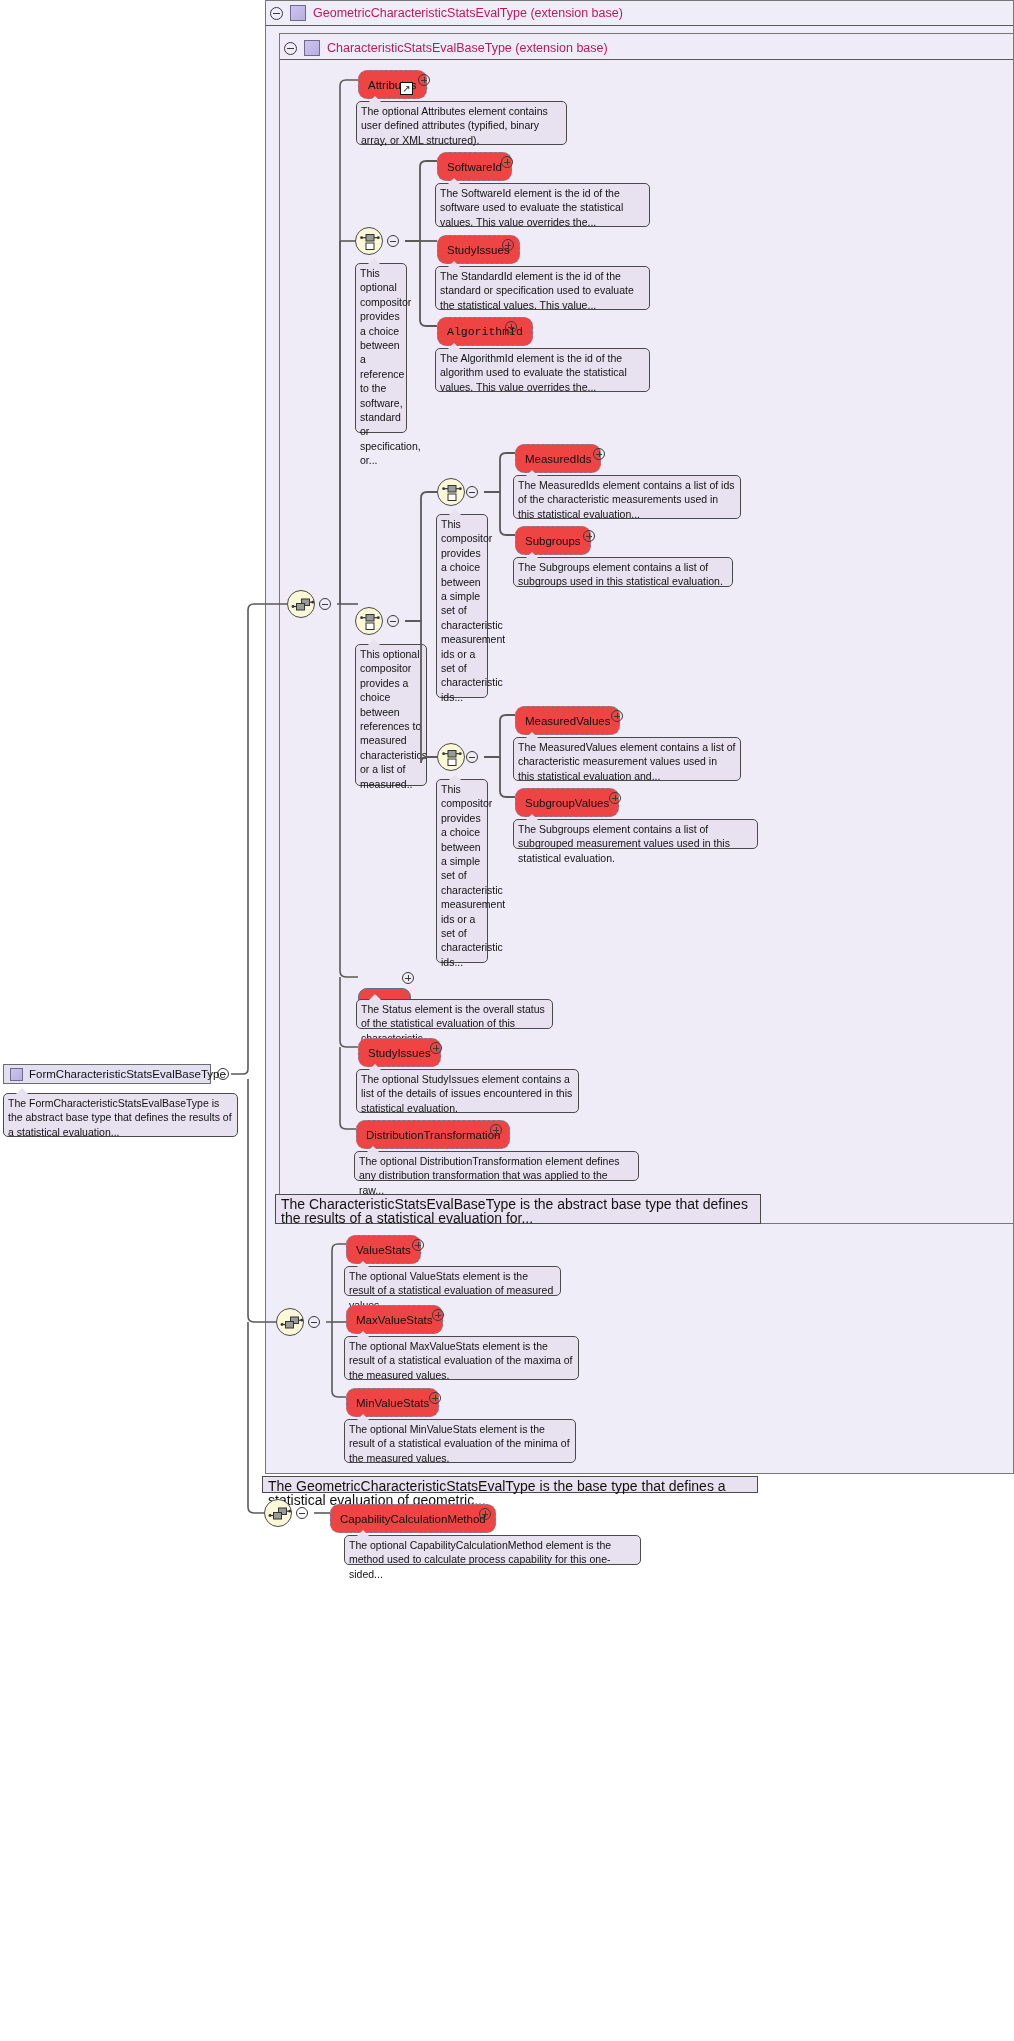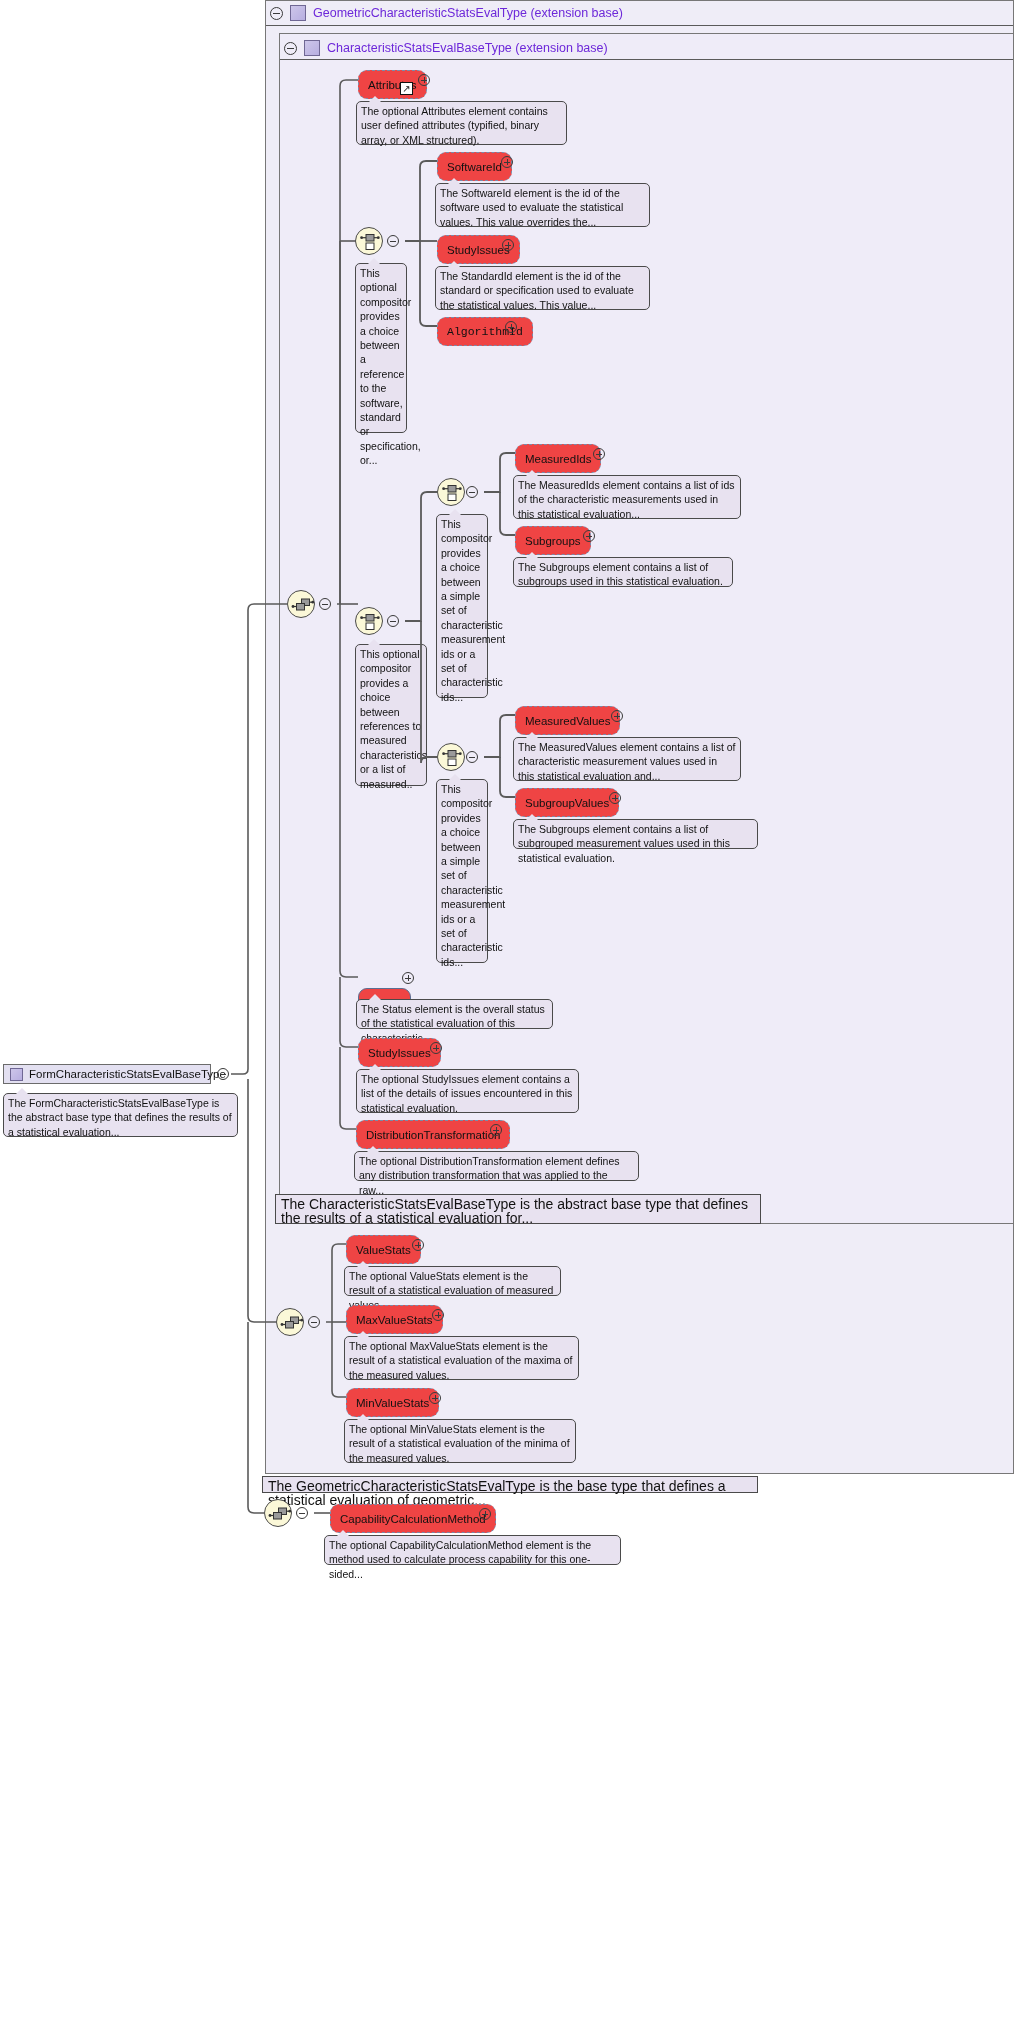--- a/index.html
+++ b/index.html
@@ -21,21 +21,21 @@
     border:1px solid #777;
     box-sizing:border-box;
   }
   .ext-box.lvl2{ background:#efecf8; }
   .ext-head{
     position:absolute;
     display:flex;
     align-items:center;
     gap:7px;
     font-size:12.5px;
-    color:#6d28d9;
+    color:#be185d;
     white-space:nowrap;
   }
   .ext-head .lbl{ letter-spacing:0px; }
   
   .toggle{
     width:13px;height:13px;border-radius:50%;
     border:1px solid #3a3a3a;background:transparent;
     position:relative;flex:0 0 auto;box-sizing:border-box;
   }
   .toggle::before{
@@ -269,20 +269,24 @@
   <div class="node-plus" style="left:502px;top:239px;"></div>
   <div class="anno" style="left:435px;top:266px;width:215px;height:44px;">
     <span class="tipb"></span><span class="tip"></span>
     <span>The StandardId element is the id of the standard or specification used to evaluate the statistical values. This value...</span>
   </div>
 
   <div class="node optional" style="left:437px;top:317px;font-family:Liberation Mono, monospace;">
     <span>AlgorithmId</span>
   </div>
   <div class="node-plus" style="left:505px;top:321px;"></div>
+  <div class="anno" style="left:435px;top:348px;width:215px;height:44px;">
+    <span class="tipb"></span><span class="tip"></span>
+    <span>The AlgorithmId element is the id of the algorithm used to evaluate the statistical values. This value overrides the...</span>
+  </div>
 
   <div class="comp" style="left:355px;top:607px;">
     <svg width="28" height="28" viewBox="0 0 28 28">
       <rect x="10" y="6.5" width="8" height="6.5" fill="#9a9a9a" stroke="#333" stroke-width="1"></rect>
       <rect x="10" y="15" width="8" height="6.5" fill="#fff" stroke="#333" stroke-width="1"></rect>
       <line x1="6.2" y1="9.7" x2="10" y2="9.7" stroke="#333" stroke-width="1.2"></line>
       <line x1="18" y1="9.7" x2="21.8" y2="9.7" stroke="#333" stroke-width="1.2"></line>
       <circle cx="5.6" cy="9.7" r="1.4" fill="#333"></circle>
       <circle cx="22.3" cy="9.7" r="1.4" fill="#333"></circle>
     </svg>
@@ -479,18 +483,18 @@
   <svg class="conn" style="left:0;top:0;width:1014px;height:2041px;">
     <g fill="none" stroke="#5a5a5a" stroke-width="1.6">
       <path d="M314,1513 H330"></path>
     </g>
   </svg>
 
   <div class="node optional" style="left:330px;top:1504px;">
     <span>CapabilityCalculationMethod</span>
   </div>
   <div class="node-plus" style="left:479px;top:1508px;"></div>
-  <div class="anno" style="left:324px;top:1535px;width:297px;height:30px;">
+  <div class="anno" style="left:344px;top:1535px;width:297px;height:30px;">
     <span class="tipb"></span><span class="tip"></span>
     <span>The optional CapabilityCalculationMethod element is the method used to calculate process capability for this one-sided...</span>
   </div>
 
 </div>
 
 </body></html>

